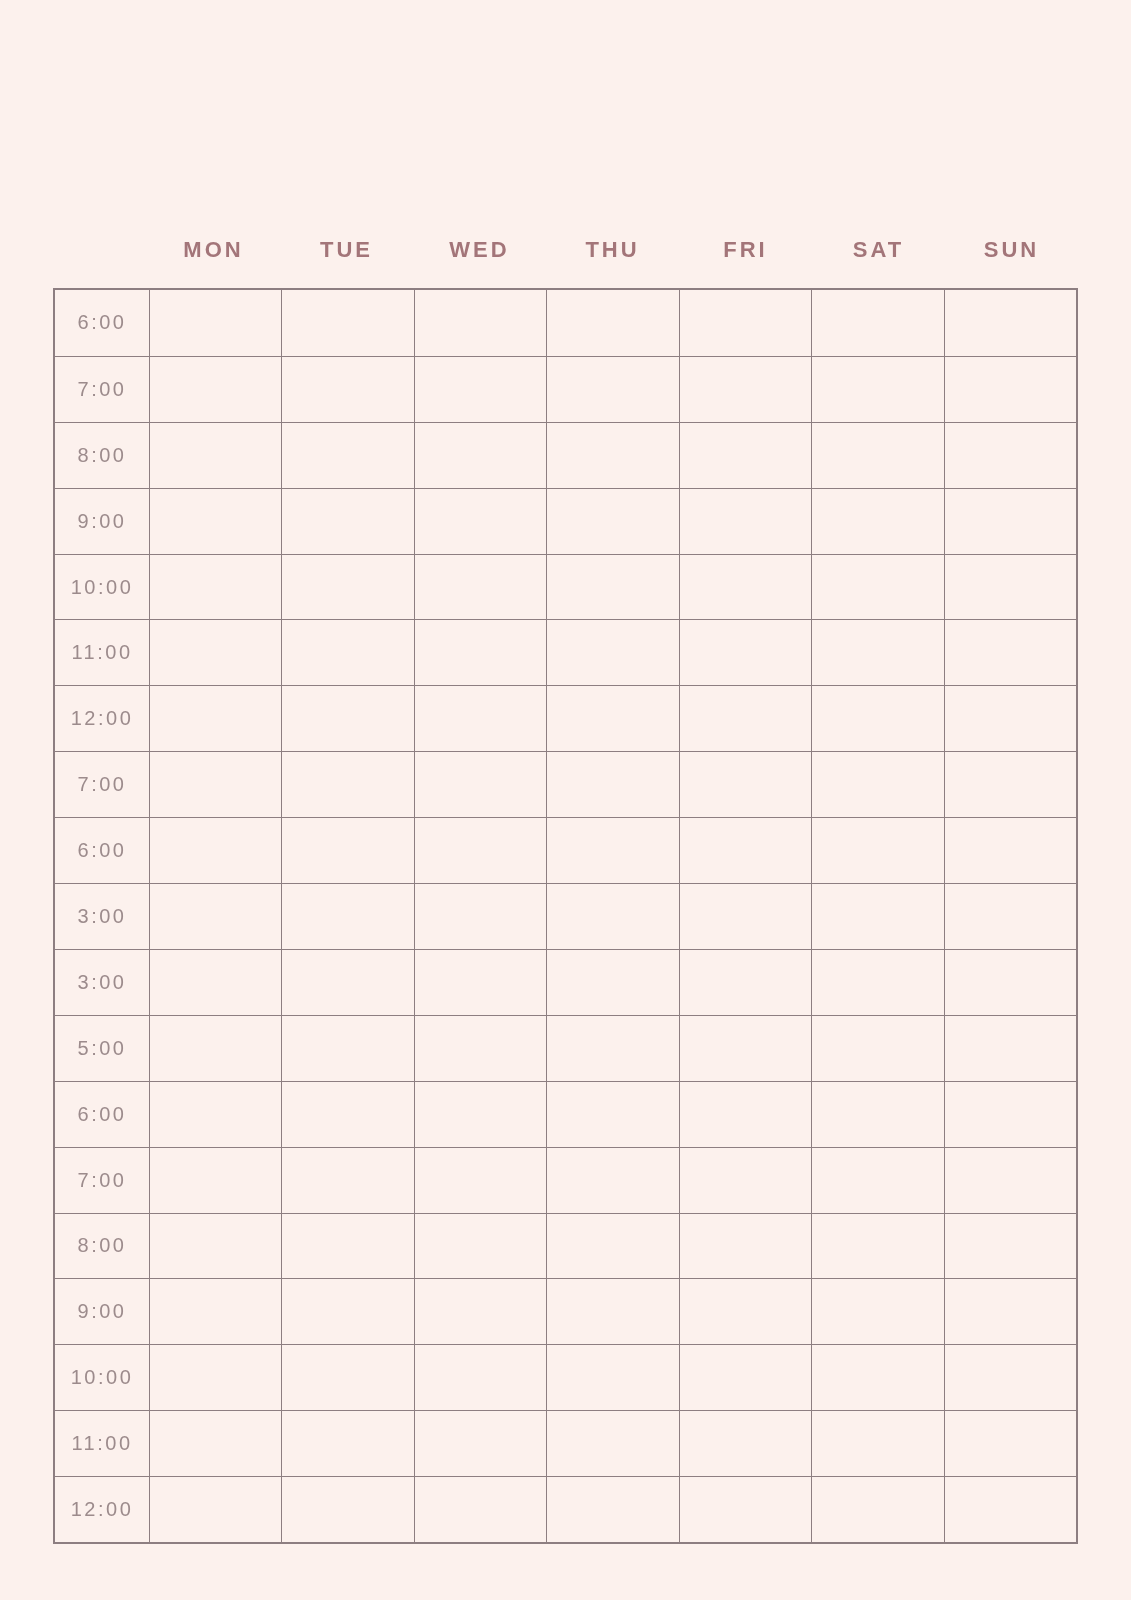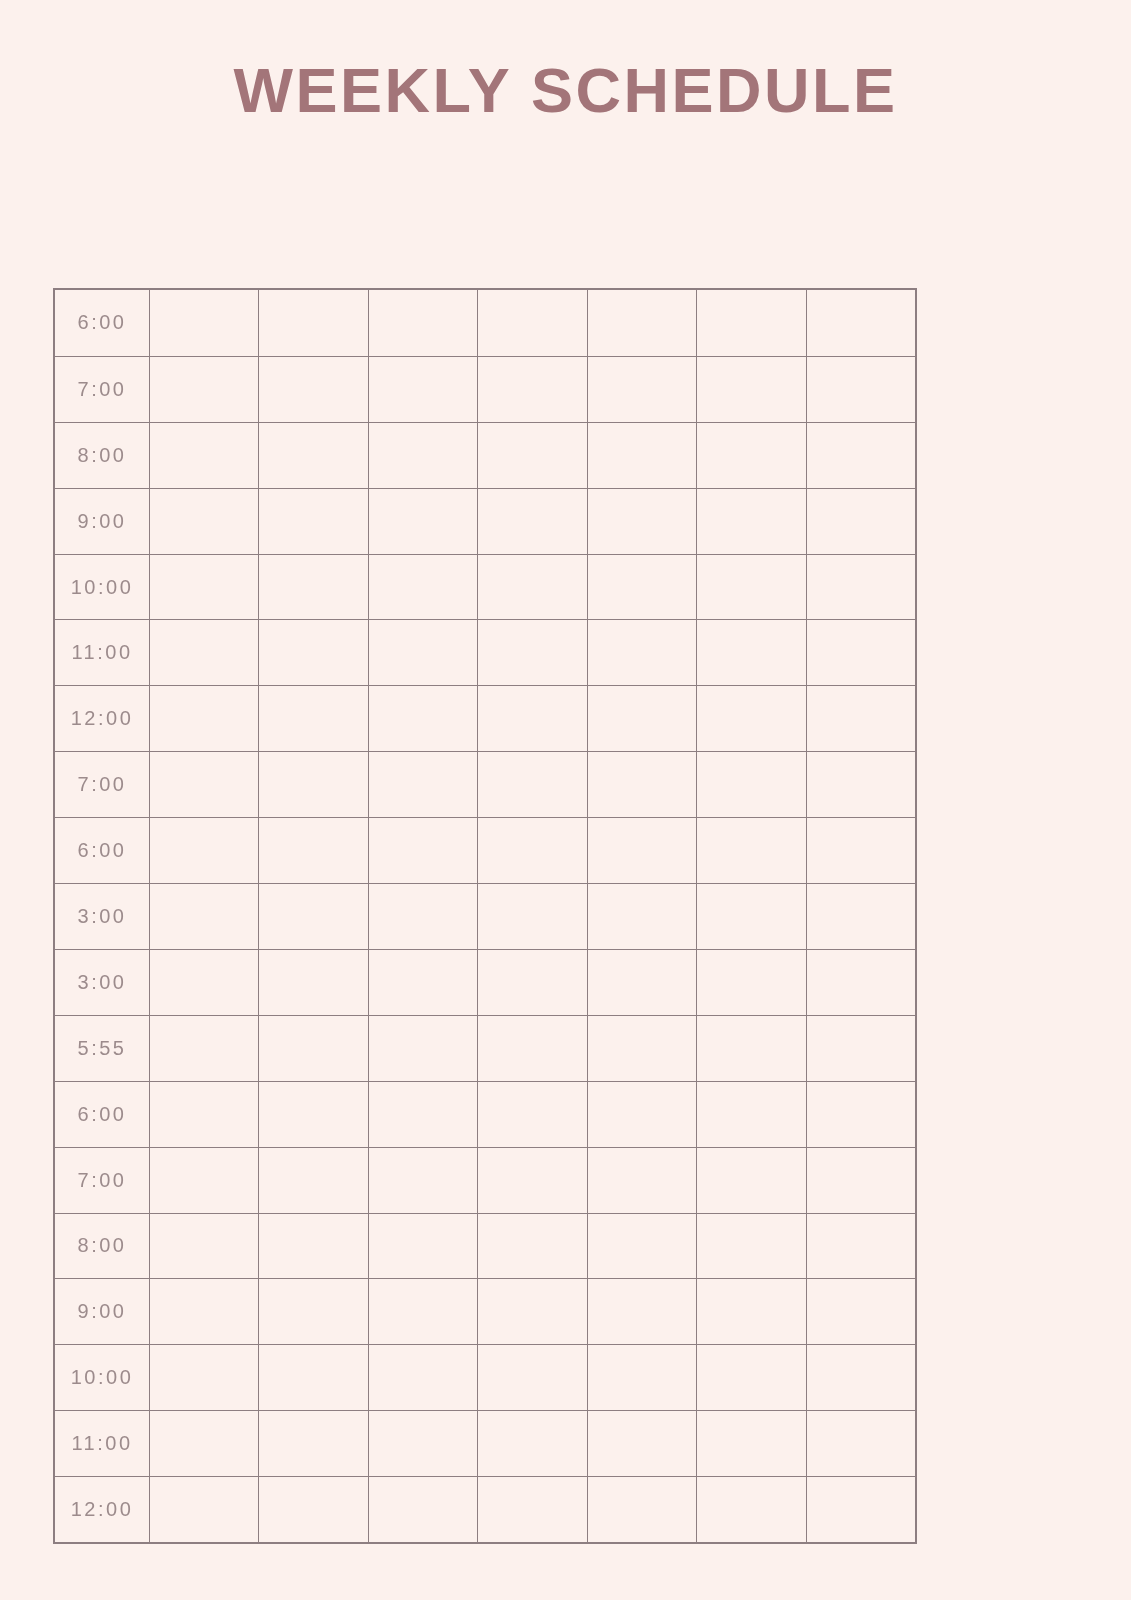--- a/index.html
+++ b/index.html
@@ -43,21 +43,21 @@
     font-size: 22px;
     font-weight: 700;
     letter-spacing: 3px;
     color: #a37579;
     line-height: 28px;
   }
   .schedule-grid {
     position: absolute;
     top: 288px;
     left: 53px;
-    width: 864px;
+    width: 1025px;
     height: 1256px;
     display: grid;
     grid-template-columns: 94px repeat(7, 1fr);
     grid-auto-rows: 1fr;
     border: 2px solid #8d7e81;
     background: #a21caf;
   }
   .cell {
     background: #fcf1ed;
   }
@@ -72,22 +72,32 @@
     font-weight: 400;
     letter-spacing: 2.5px;
     color: #9c8b8c;
   }
 </style>
 </head>
 <body>
 
 <div class="page">
 
-  <h1 class="title">WEEKLY SCHEDULE</h1>
-
+
+  <div class="day-header">
+    <div class="day-spacer"></div>
+
+  <div class="day-label">MON</div>
+      <div class="day-label">TUE</div>
+      <div class="day-label">WED</div>
+      <div class="day-label">THU</div>
+      <div class="day-label">FRI</div>
+      <div class="day-label">SAT</div>
+      <div class="day-label">SUN</div>
+    </div>
 
   <div class="schedule-grid">
 
   <div class="cell time-cell">6:00</div>
       <div class="cell"></div>
       <div class="cell"></div>
       <div class="cell"></div>
       <div class="cell"></div>
       <div class="cell"></div>
       <div class="cell"></div>
@@ -165,21 +175,21 @@
       <div class="cell"></div>
       <div class="cell"></div>
       <div class="cell time-cell">3:00</div>
       <div class="cell"></div>
       <div class="cell"></div>
       <div class="cell"></div>
       <div class="cell"></div>
       <div class="cell"></div>
       <div class="cell"></div>
       <div class="cell"></div>
-      <div class="cell time-cell">5:55</div>
+      <div class="cell time-cell">5:00</div>
       <div class="cell"></div>
       <div class="cell"></div>
       <div class="cell"></div>
       <div class="cell"></div>
       <div class="cell"></div>
       <div class="cell"></div>
       <div class="cell"></div>
       <div class="cell time-cell">6:00</div>
       <div class="cell"></div>
       <div class="cell"></div>

